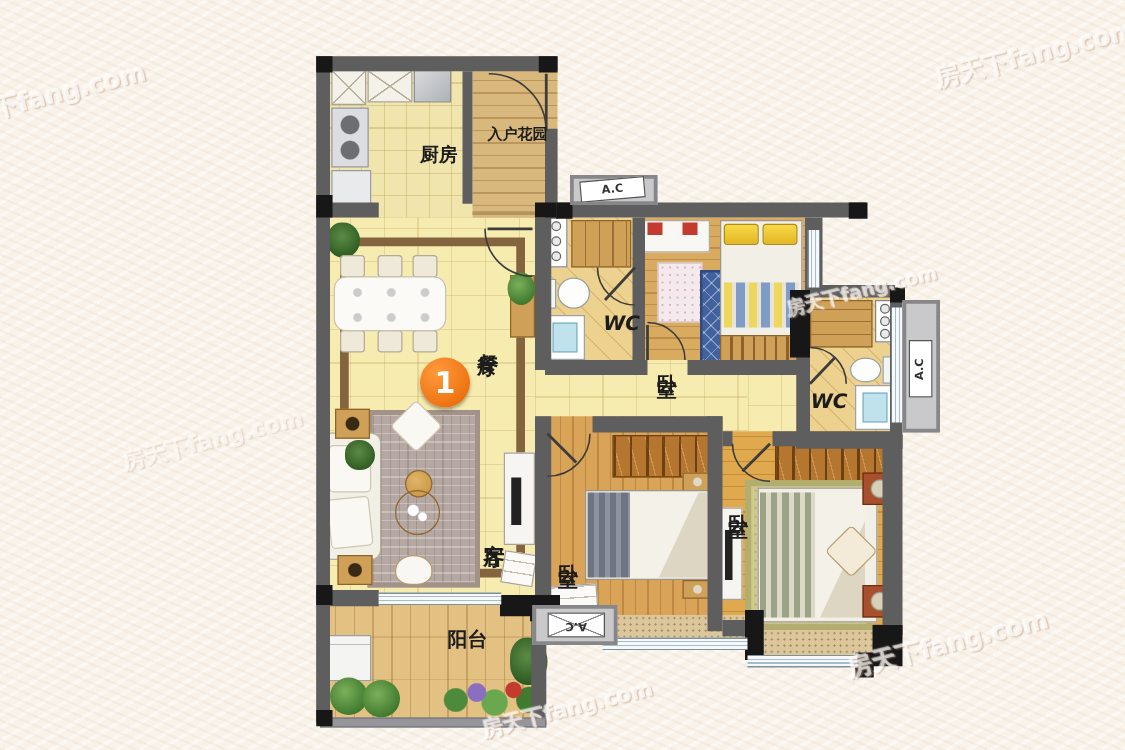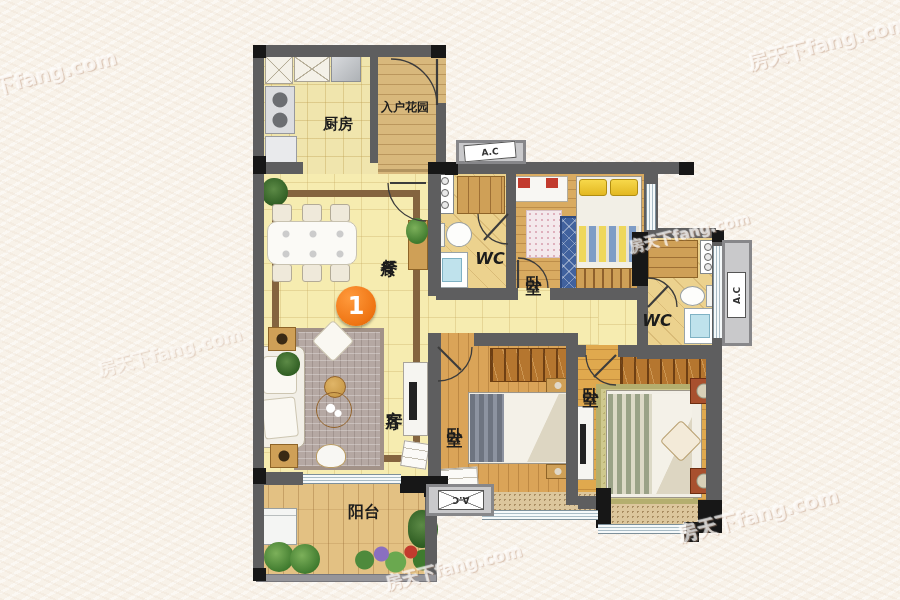--- a/index.html
+++ b/index.html
@@ -60,21 +60,21 @@
   .fridge{background:#e9eaec;border:1px solid #9a9ca0}
   .stove{background:#dcdde0;border:1px solid #97989c;background-image:radial-gradient(circle at 50% 28%,#6c6e72 0 7px,transparent 8px),radial-gradient(circle at 50% 72%,#6c6e72 0 7px,transparent 8px)}
   .sink{background:linear-gradient(135deg,#d8dadd,#aeb2b6);border:1px solid #8d9094}
   .cabx{background:#f4f1e8;border:1px solid #a9a394;background-image:linear-gradient(to top right,transparent 48%,#b5ad97 49% 51%,transparent 52%),linear-gradient(to bottom right,transparent 48%,#b5ad97 49% 51%,transparent 52%)}
   .washer{background:#f4f5f3;border:1px solid #9aa0a0}
   .bench{background:#fbfaf7;border:1px solid #a9a49a;background-image:repeating-linear-gradient(0deg,transparent 0 8px,#c4bfb2 8px 9px)}
   .plat{background:#c9c9cb;border:3px solid #87878a}
   .acbox{background:#fff;border:1px solid #555;color:#333;font-size:9px;font-weight:bold;display:flex;align-items:center;justify-content:center}
   .acx{background-image:linear-gradient(to top right,transparent 48%,#888 49% 51%,transparent 52%),linear-gradient(to bottom right,transparent 48%,#888 49% 51%,transparent 52%)}
   
-  .lbl{color:#1c1c1c;font-weight:bold;text-align:center;line-height:1.15;z-index:7}
+  .lbl{color:#1c1c1c;font-weight:bold;text-align:right;line-height:1.15;z-index:7}
   .vlbl{writing-mode:vertical-rl;text-orientation:upright;letter-spacing:3px}
   .marker{background:radial-gradient(circle at 35% 30%,#ff9a3c,#ef7514 68%,#d86208);border-radius:50%;color:#fff;font-weight:bold;text-align:center;box-shadow:0 2px 3px rgba(0,0,0,.35);z-index:8;font-size:24px;line-height:40px}
   .wm{color:rgba(255,253,250,.8);font-weight:bold;transform:rotate(-14deg);text-shadow:1px 1px 1px rgba(186,148,122,.55),-1px -1px 1px rgba(255,255,255,.85);white-space:nowrap;pointer-events:none;z-index:9;opacity:.85}
   svg.arcs{position:absolute;inset:0;z-index:6;pointer-events:none}
   .arc{fill:none;stroke:#3c3c3c;stroke-width:1.3}
   .leaf{fill:none;stroke:#3c3c3c;stroke-width:2.2}
 </style>
 </head>
 <body>
 

